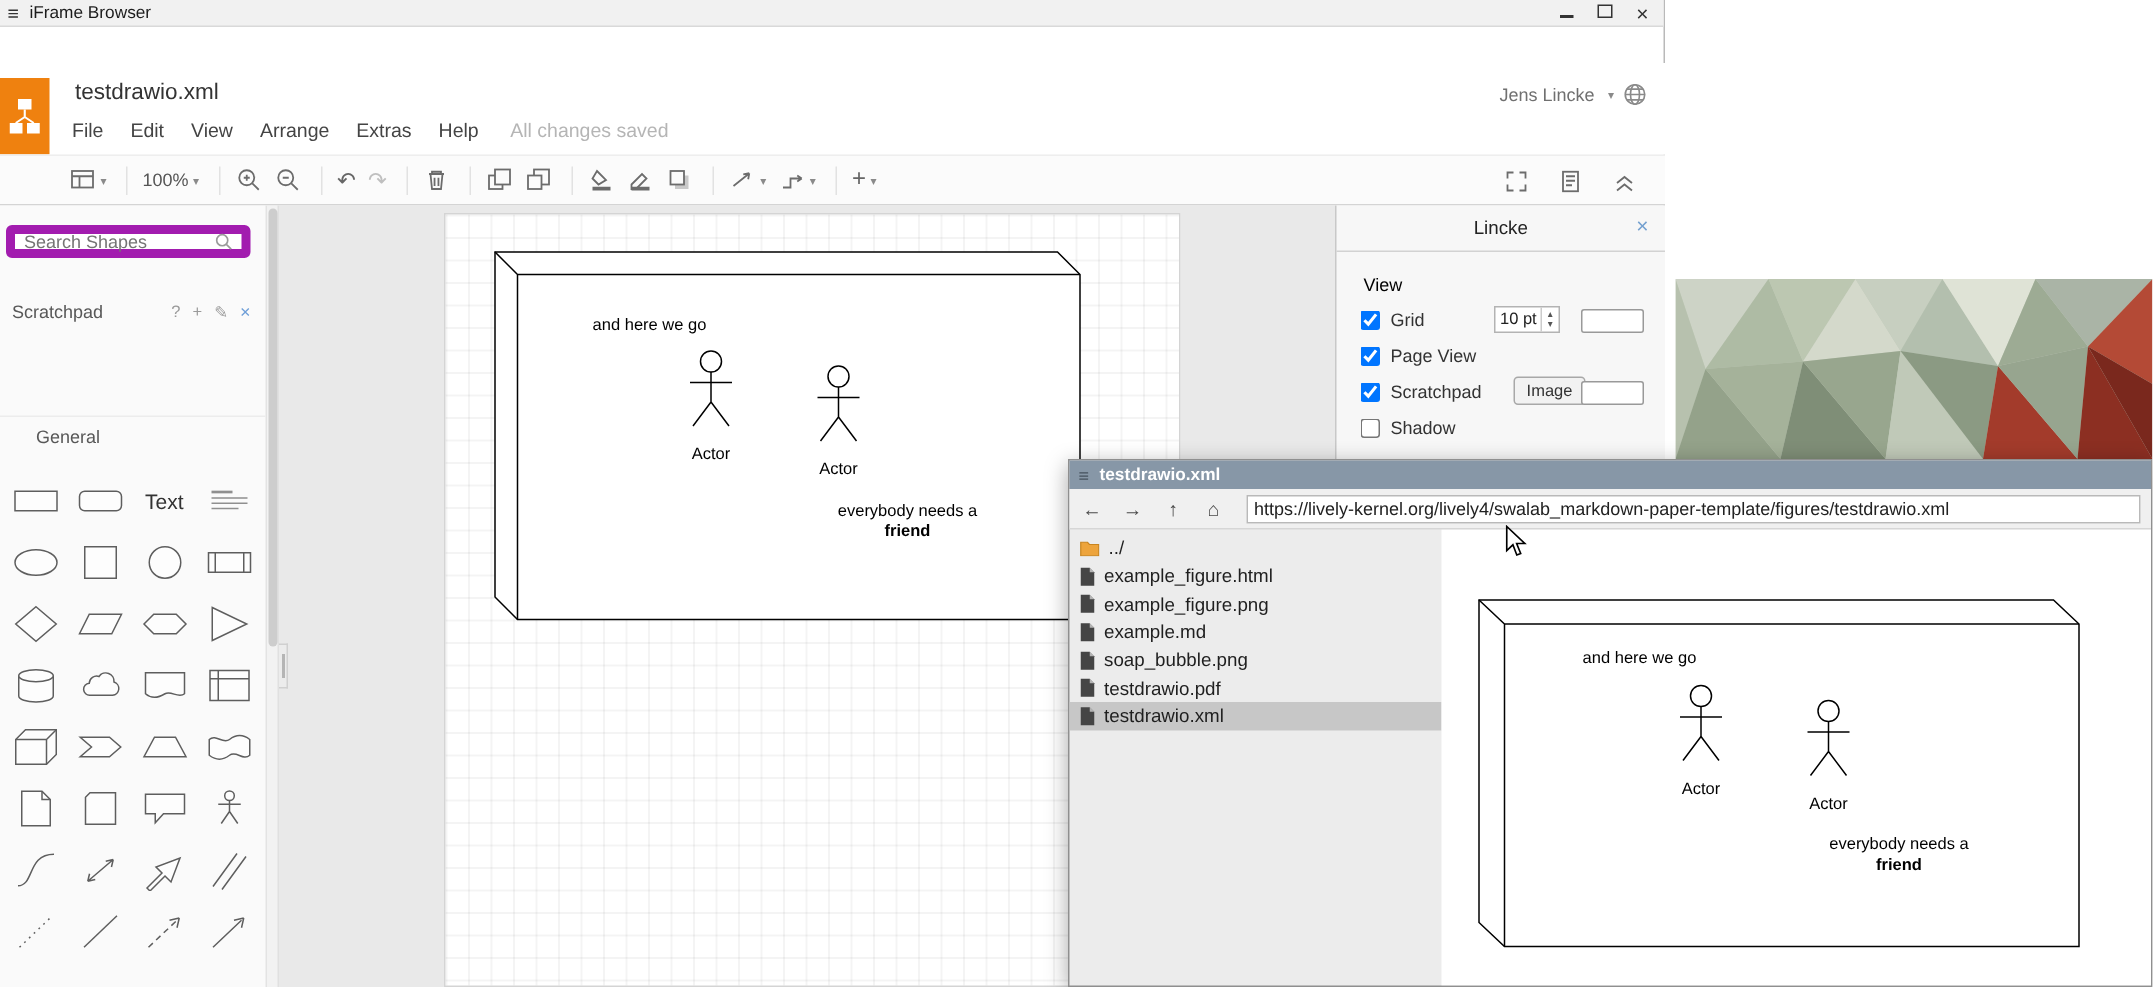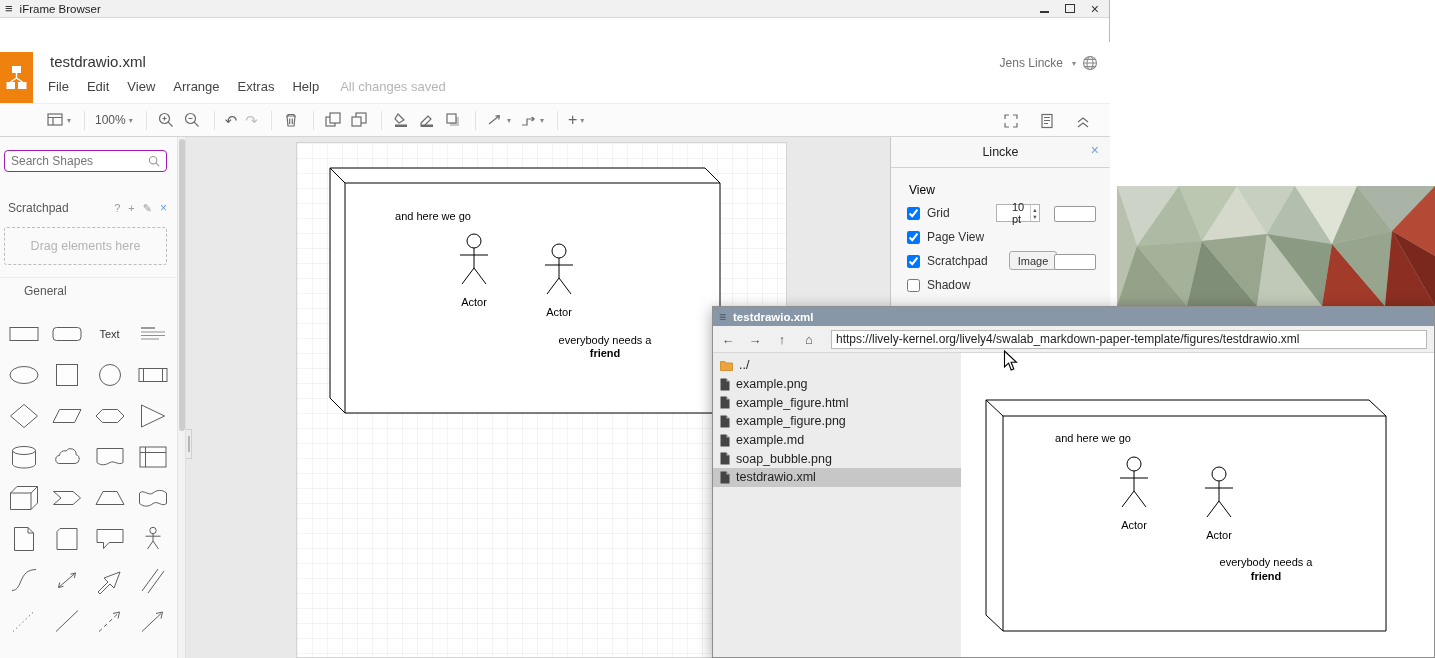--- a/index.html
+++ b/index.html
@@ -28,49 +28,49 @@
   .ti{display:flex;align-items:center;justify-content:center;height:22px;margin-right:8px;color:#666}
   .ti svg{stroke:#6c6c6c;fill:none;stroke-width:1.2}
   .tsep{width:1px;height:19px;background:#e2e2e2;margin:0 10px 0 5px}
   .uglyph{font-size:15px;color:#666;line-height:1}
   .dim{opacity:.4}
   .zoom-label{font-size:12px;color:#555}
   .plus-glyph{font-size:16px;color:#666;line-height:1}
   .t-right{position:absolute;right:10px;top:6px;display:flex;gap:10px}
   
   .dio-sidebar{position:absolute;left:0;top:137px;width:178px;height:521px;background:#fafafa;border-right:1px solid #e3e3e3;font-size:12px;color:#585858}
-  .search-box{position:absolute;left:4px;top:13px;width:163px;height:22px;background:#fff;border:1px solid #a21caf;border-radius:4px;display:flex;align-items:center;padding:0 6px}
+  .search-box{position:absolute;left:4px;top:13px;width:163px;height:22px;background:#fff;border:6px solid #a21caf;border-radius:4px;display:flex;align-items:center;padding:0 6px}
   .search-input{border:none;outline:none;flex:1;font-size:12px;color:#333;font-family:inherit;background:transparent;min-width:0}
   .scratchpad-row{position:absolute;left:8px;right:10px;top:64px;display:flex;align-items:center}
   .sp-tools{margin-left:auto;display:flex;gap:8px;color:#9a9a9a;font-size:11px;align-items:center}
   .sp-close{color:#6f9fd8;font-size:12px}
   .dragbox{position:absolute;left:4px;top:90px;width:163px;height:38px;border:1px dashed #bcbcbc;border-radius:3px;display:flex;align-items:center;justify-content:center;color:#b4b4b4;font-size:12.5px}
   .sb-divider{position:absolute;left:0;top:140px;width:100%;border-top:1px solid #ececec}
   .general-row{position:absolute;left:24px;top:147px}
   .palette{position:absolute;left:2px;top:176px;width:174px;display:grid;grid-template-columns:repeat(4,43px);grid-auto-rows:41px}
   .cell{display:flex;align-items:center;justify-content:center}
   .cell svg{stroke:#5e5e5e;fill:#fdfdfd;stroke-width:1}
-  .cell .txt{font-size:11px;color:#333}
+  .cell .txt{font-size:14px;color:#333}
   .sidebar-scrollbar{position:absolute;left:178px;top:137px;width:8px;height:521px;background:#f2f2f2;border-right:1px solid #e0e0e0}
   .sidebar-thumb{position:absolute;left:1px;top:2px;width:6px;height:292px;background:#cdcdcd;border-radius:3px}
   
   .dio-canvas{position:absolute;left:186px;top:137px;width:704px;height:521px;background:#e9e9e9;overflow:hidden}
   .page{position:absolute;left:110px;top:5px;width:491px;height:516px;background:#fff;border:1px solid #d4d4d4;background-image:linear-gradient(rgba(0,0,0,.045) 1px,transparent 1px),linear-gradient(90deg,rgba(0,0,0,.045) 1px,transparent 1px);background-size:15px 15px}
   .diagram-svg{position:absolute;left:110px;top:5px}
   .splitter{position:absolute;left:0;top:292px;width:6px;height:30px;background:#ececec;border:1px solid #d0d0d0;border-left:none;display:flex;align-items:center;justify-content:center}
   .splitter i{width:2px;height:16px;background:#b5b5b5}
   .dsvg text{font-size:11px;fill:#000;text-anchor:middle;font-family:inherit}
   
   .format-panel{position:absolute;left:890px;top:137px;width:220px;height:521px;background:#f7f7f7;border-left:1px solid #c8c8c8;font-size:12px;color:#333}
   .fp-header{height:31px;border-bottom:1px solid #d2d2d2;display:flex;align-items:center;justify-content:center;position:relative;font-size:12.5px;color:#222}
   .fp-close{position:absolute;right:11px;top:6px;color:#75a1d0;font-size:14px;line-height:1}
   .fp-label{position:absolute;left:18px;top:46px;color:#000}
   .fp-row{position:absolute;left:16px;display:flex;align-items:center;gap:7px}
   .fp-row input{width:13px;height:13px;margin:0}
-  .fp-num{position:absolute;left:105px;top:67px;width:44px;height:18px;background:#fff;border:1px solid #b3b3b3;font-size:11px;display:flex;align-items:center;padding-left:15px;color:#222}
+  .fp-num{position:absolute;left:105px;top:67px;width:44px;height:18px;background:#fff;border:1px solid #b3b3b3;font-size:11px;display:flex;align-items:center;padding-left:3px;color:#222}
   .spin{margin-left:auto;align-self:stretch;width:12px;border-left:1px solid #ccc;display:flex;flex-direction:column;align-items:center;justify-content:center;font-size:6.5px;color:#555;line-height:1.1}
   .fp-swatch{position:absolute;left:163px;width:42px;height:16px;background:#fff;border:1px solid #999;border-radius:2px}
   .fp-imgbtn{position:absolute;left:118px;top:114px;width:48px;height:19px;background:#f2f2f2;border:1px solid #a8a8a8;border-radius:3px;font-size:11px;display:flex;align-items:center;justify-content:center;color:#333}
   
   .texture{position:absolute;left:1117px;top:186px}
   
   .files-window{position:absolute;left:712px;top:306px;width:723px;height:352px;background:#ececec;border:1px solid #8f8f8f;box-shadow:0 3px 14px rgba(0,0,0,.35);z-index:10;display:flex;flex-direction:column}
   .fw-titlebar{height:19px;background:#8797a7;display:flex;align-items:center;gap:7px;padding:0 6px;color:#fff;font-size:11.5px;font-weight:bold}
   .fw-burger{color:#46525e;font-size:12px;font-weight:normal;line-height:1}
   .fw-nav{height:27px;background:#f0f0f0;border-bottom:1px solid #d6d6d6;display:flex;align-items:center;padding:0 7px;gap:11px;color:#4a4a4a;font-size:13px}
@@ -251,23 +251,20 @@
           </svg>
       </div>
       <div class="scratchpad-row">
         <span>Scratchpad</span>
         <span class="sp-tools">
           <span>?</span>
           <span>+</span>
           <span>✎</span>
           <span class="sp-close">×</span>
         </span>
-      </div>
-      <div class="dragbox">
-        <span>Drag elements here</span>
       </div>
       <div class="sb-divider"></div>
       <div class="general-row">
         <span>General</span>
       </div>
       <div class="palette">
         <div class="cell">
             <svg width="34" height="28" viewBox="0 0 32 28">
               <rect x="2" y="7.5" width="28" height="13"></rect>
             </svg>
@@ -545,49 +542,49 @@
           <svg width="13" height="11" viewBox="0 0 13 11">
               <path d="M0.5 1.5 5 1.5 6.3 3 12.5 3 12.5 10.5 0.5 10.5Z" fill="#eda43c" stroke="#c9851f" stroke-width="0.8"></path>
             </svg>
           <span>../</span>
         </div>
         <div class="fw-row">
           <svg width="10" height="13" viewBox="0 0 10 13">
               <path d="M0.5 0.5H6.5L9.5 3.5V12.5H0.5Z" fill="#454545"></path>
               <path d="M6.5 0.5V3.5H9.5" fill="#fff" opacity="0.6"></path>
             </svg>
-          <span>example.png</span>
+          <span>example_figure.html</span>
         </div>
         <div class="fw-row">
           <svg width="10" height="13" viewBox="0 0 10 13">
               <path d="M0.5 0.5H6.5L9.5 3.5V12.5H0.5Z" fill="#454545"></path>
               <path d="M6.5 0.5V3.5H9.5" fill="#fff" opacity="0.6"></path>
             </svg>
-          <span>example_figure.html</span>
+          <span>example_figure.png</span>
         </div>
         <div class="fw-row">
           <svg width="10" height="13" viewBox="0 0 10 13">
               <path d="M0.5 0.5H6.5L9.5 3.5V12.5H0.5Z" fill="#454545"></path>
               <path d="M6.5 0.5V3.5H9.5" fill="#fff" opacity="0.6"></path>
             </svg>
-          <span>example_figure.png</span>
+          <span>example.md</span>
         </div>
         <div class="fw-row">
           <svg width="10" height="13" viewBox="0 0 10 13">
               <path d="M0.5 0.5H6.5L9.5 3.5V12.5H0.5Z" fill="#454545"></path>
               <path d="M6.5 0.5V3.5H9.5" fill="#fff" opacity="0.6"></path>
             </svg>
-          <span>example.md</span>
+          <span>soap_bubble.png</span>
         </div>
         <div class="fw-row">
           <svg width="10" height="13" viewBox="0 0 10 13">
               <path d="M0.5 0.5H6.5L9.5 3.5V12.5H0.5Z" fill="#454545"></path>
               <path d="M6.5 0.5V3.5H9.5" fill="#fff" opacity="0.6"></path>
             </svg>
-          <span>soap_bubble.png</span>
+          <span>testdrawio.pdf</span>
         </div>
         <div class="fw-row selected">
           <svg width="10" height="13" viewBox="0 0 10 13">
               <path d="M0.5 0.5H6.5L9.5 3.5V12.5H0.5Z" fill="#454545"></path>
               <path d="M6.5 0.5V3.5H9.5" fill="#fff" opacity="0.6"></path>
             </svg>
           <span>testdrawio.xml</span>
         </div>
       </div>
       <div class="fw-preview">

